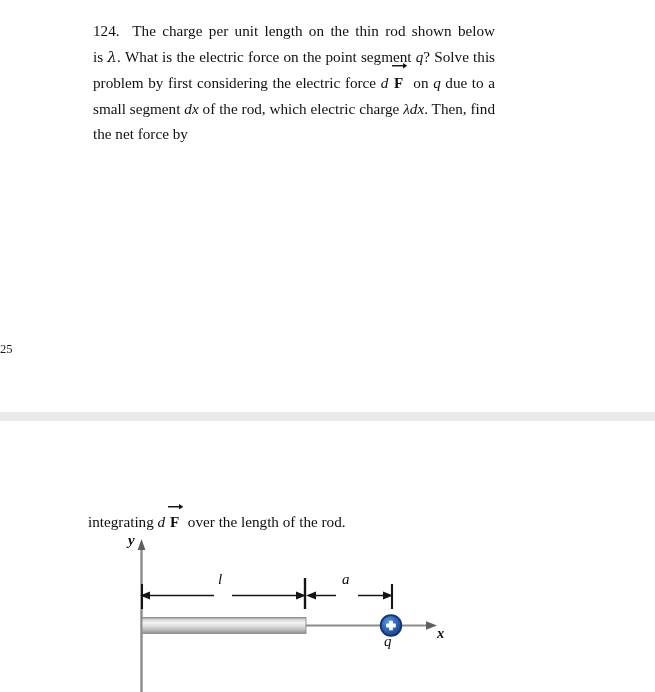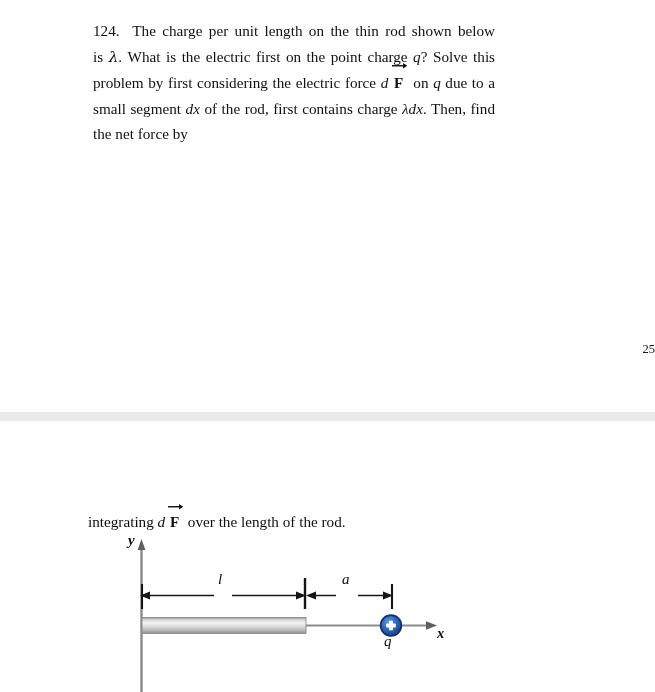--- a/index.html
+++ b/index.html
@@ -64,21 +64,21 @@
     height: 0.5em;
     pointer-events: none;
   }
   .vecF .arrow svg { display: block; width: 100%; height: 100%; overflow: visible; }
 
   .page-number {
     position: absolute;
     top: 342px;
     left: 0;
     width: 655px;
-    text-align: right;
+    text-align: left;
     font-size: 12.5px;
     font-family: "Liberation Serif", serif;
     color: #1a1a1a;
   }
 
   
   #page-gap {
     position: absolute;
     left: 0;
     top: 412px;
@@ -152,26 +152,26 @@
     font-size: 15px;
     font-style: italic;
   }
 </style>
 </head>
 <body>
 
 <div id="page-top">
 
   <div class="problem-block">
-    <p class="para"><span class="prob-num">124.</span>&nbsp;&nbsp;<span>The charge per unit length on the thin rod shown below is</span>&nbsp;<i class="var gk">λ</i><span>. What is the electric first on the point charge</span>&nbsp;<i class="var">q</i><span>? Solve this problem by first considering the electric force</span>&nbsp;<i class="var">d</i>&nbsp;<span class="vecF"><span class="arrow">
+    <p class="para"><span class="prob-num">124.</span>&nbsp;&nbsp;<span>The charge per unit length on the thin rod shown below is</span>&nbsp;<i class="var gk">λ</i><span>. What is the electric force on the point segment</span>&nbsp;<i class="var">q</i><span>? Solve this problem by first considering the electric force</span>&nbsp;<i class="var">d</i>&nbsp;<span class="vecF"><span class="arrow">
             <svg viewBox="0 0 20 8" preserveAspectRatio="none">
               <line x1="0" y1="5" x2="17" y2="5" stroke="#101010" stroke-width="1.5"></line>
               <polygon points="20,5 14.5,2.2 14.5,7.8" fill="#101010"></polygon>
             </svg>
-          </span><span>F</span></span>&nbsp;&nbsp;<span>on</span>&nbsp;<i class="var">q</i>&nbsp;<span>due to a small segment</span>&nbsp;<i class="var">dx</i>&nbsp;<span>of the rod, first contains charge</span>&nbsp;<i class="var">λdx</i><span>. Then, find the net force by</span></p>
+          </span><span>F</span></span>&nbsp;&nbsp;<span>on</span>&nbsp;<i class="var">q</i>&nbsp;<span>due to a small segment</span>&nbsp;<i class="var">dx</i>&nbsp;<span>of the rod, which electric charge</span>&nbsp;<i class="var">λdx</i><span>. Then, find the net force by</span></p>
   </div>
 
   <div class="page-number">25</div>
 </div>
 
 <div id="page-gap"></div>
 
 <div id="page-bottom">
 
   <div class="cont-line"><span>integrating</span>&nbsp;<i class="var">d</i>&nbsp;<span class="vecF"><span class="arrow">

